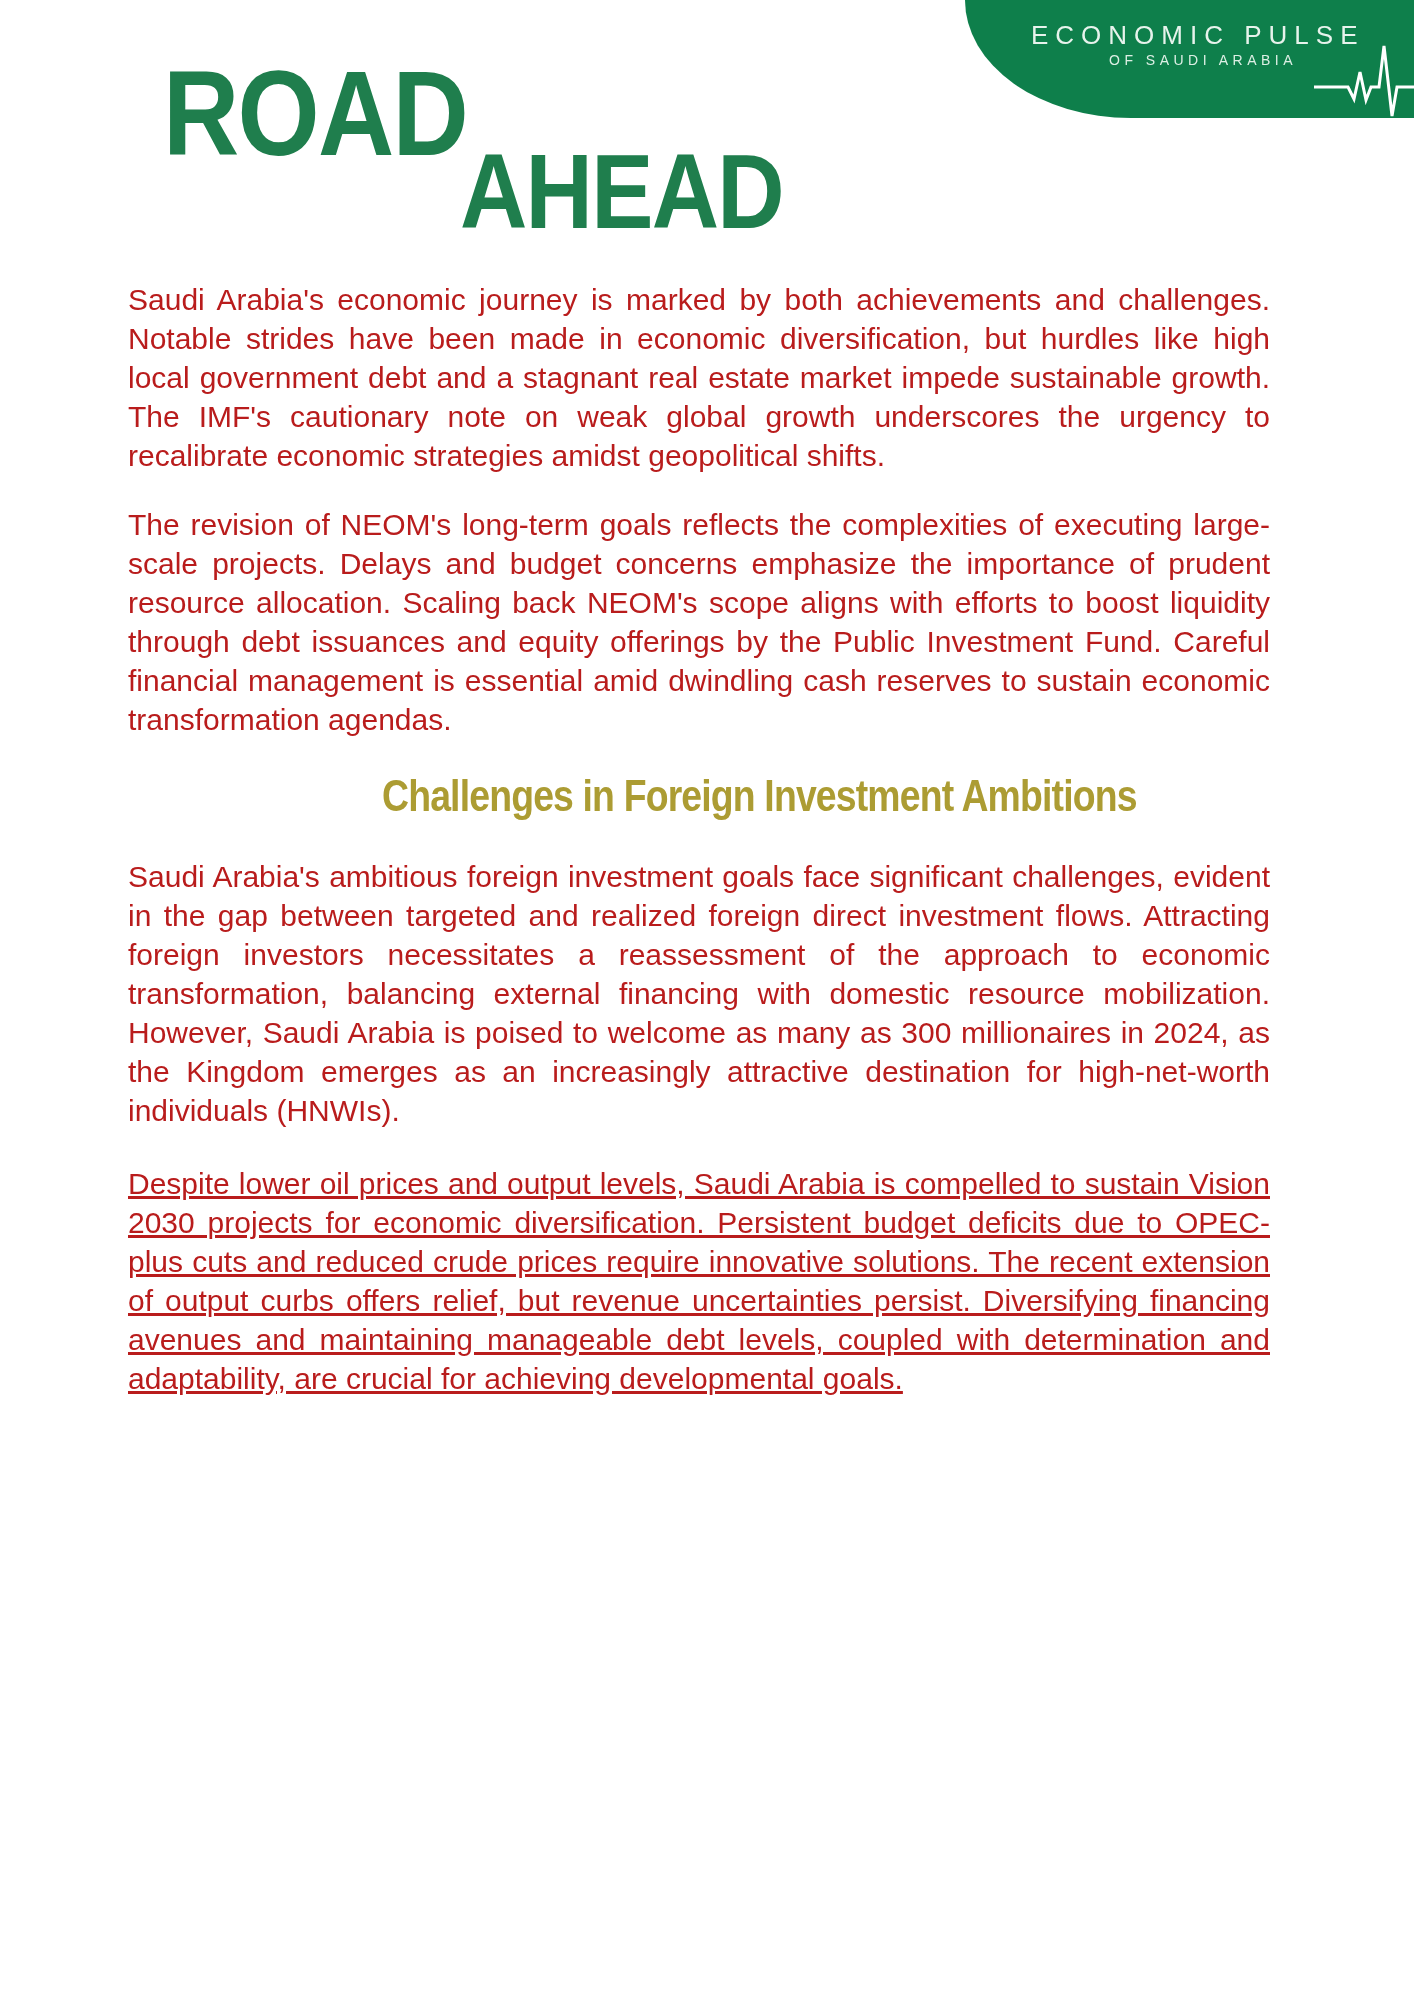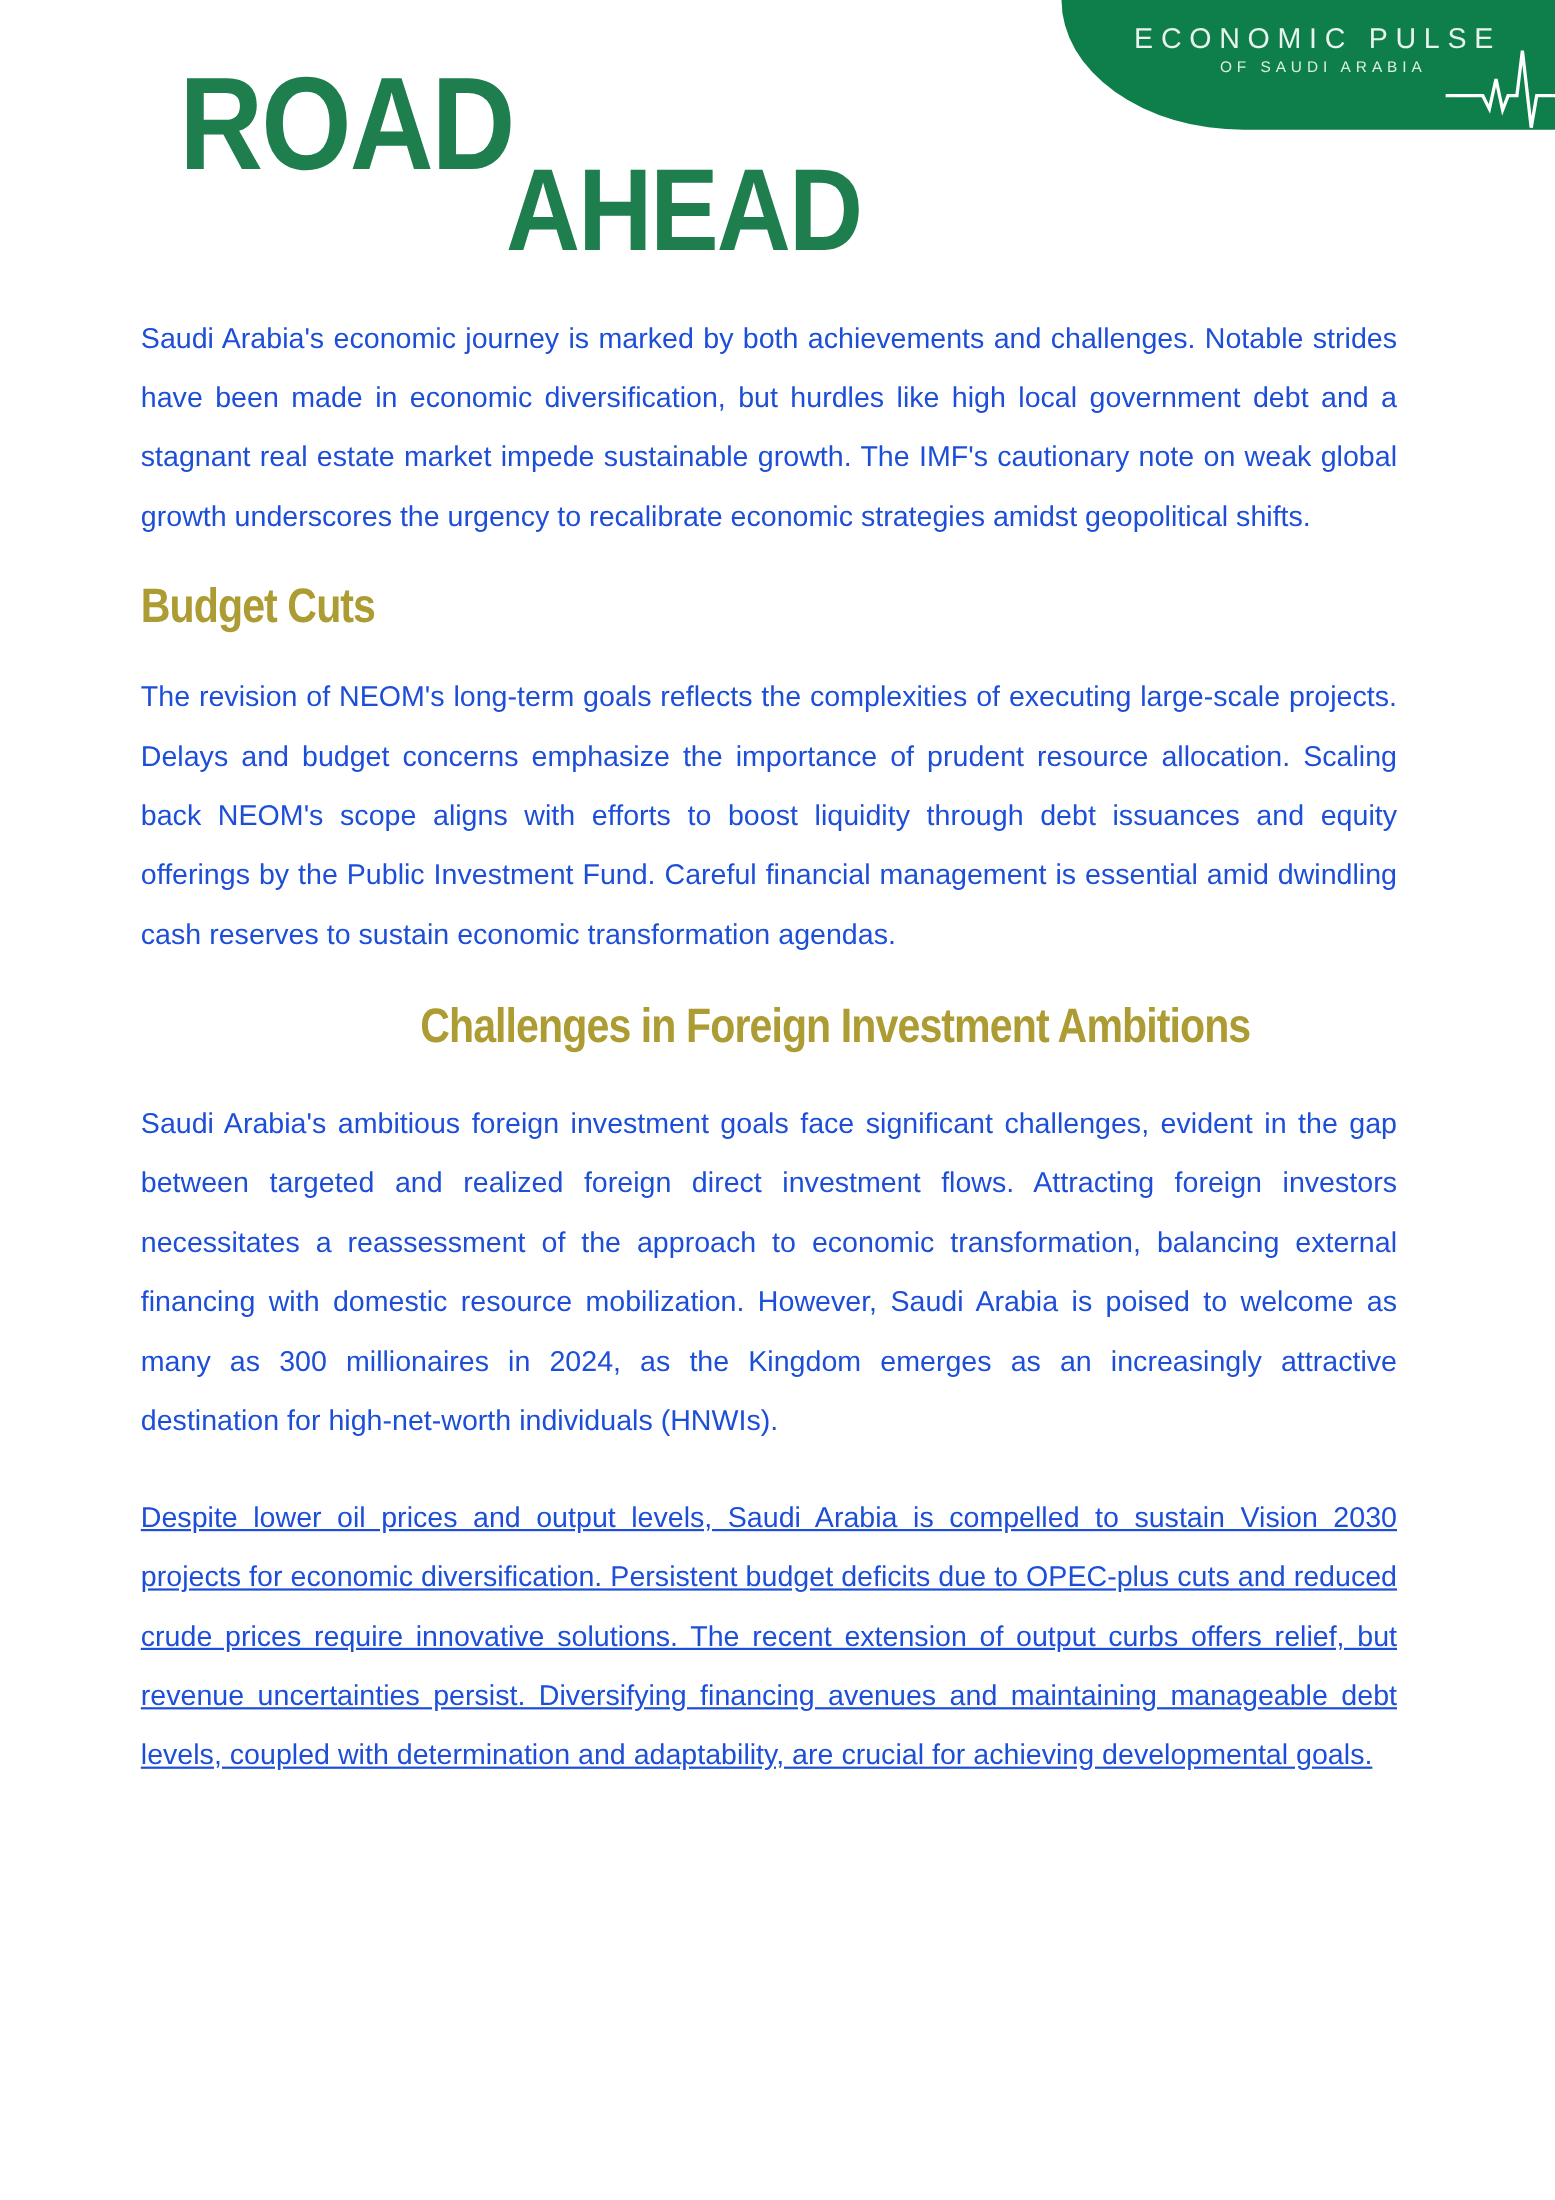--- a/index.html
+++ b/index.html
@@ -41,23 +41,23 @@
   }
   .title-word.w1{left:163px;top:53px;font-size:120px;}
   .title-word.w2{left:460px;top:138px;font-size:106px;}
 
   
   .content{
     position:absolute;left:128px;top:0;width:1142px;
   }
   .content p{
     margin:0;
-    font-size:26px;line-height:54px;
+    font-size:30px;line-height:39px;
     text-align:justify;
-    color:#1d4ed8;
+    color:#b91c1c;
   }
   .content p.intro{margin-top:280px;}
   .content h2{
     margin:0;
     font-size:44px;line-height:50px;font-weight:700;
     color:#ac9c33;letter-spacing:-1px;white-space:nowrap;
   }
   .content h2 span{
     display:inline-block;
     transform:scaleX(0.85);transform-origin:left bottom;
@@ -95,21 +95,20 @@
       <polyline points="0,45 34,45 40,57 46,30 52,58 57,45 65,45 70,4 78,74 83,45 100,45" fill="none" stroke="#ffffff" stroke-width="3" stroke-linejoin="miter" stroke-linecap="butt"></polyline>
     </svg>
   </div>
 
   <div class="title-word w1">ROAD</div>
   <div class="title-word w2">AHEAD</div>
 
   <div class="content">
     <p class="intro">Saudi Arabia's economic journey is marked by both achievements and challenges. Notable strides have been made in economic diversification, but hurdles like high local government debt and a stagnant real estate market impede sustainable growth. The IMF's cautionary note on weak global growth underscores the urgency to recalibrate economic strategies amidst geopolitical shifts.</p>
 
-    <h2 class="h2-1"><span>Budget Cuts</span></h2>
     <p class="p-1">The revision of NEOM's long-term goals reflects the complexities of executing large-scale projects. Delays and budget concerns emphasize the importance of prudent resource allocation. Scaling back NEOM's scope aligns with efforts to boost liquidity through debt issuances and equity offerings by the Public Investment Fund. Careful financial management is essential amid dwindling cash reserves to sustain economic transformation agendas.</p>
 
     <h2 class="h2-2"><span>Challenges in Foreign Investment Ambitions</span></h2>
     <p class="p-2">Saudi Arabia's ambitious foreign investment goals face significant challenges, evident in the gap between targeted and realized foreign direct investment flows. Attracting foreign investors necessitates a reassessment of the approach to economic transformation, balancing external financing with domestic resource mobilization. However, Saudi Arabia is poised to welcome as many as 300 millionaires in 2024, as the Kingdom emerges as an increasingly attractive destination for high-net-worth individuals (HNWIs).</p>
 
     <p class="p-3">Despite lower oil prices and output levels, Saudi Arabia is compelled to sustain Vision 2030 projects for economic diversification. Persistent budget deficits due to OPEC-plus cuts and reduced crude prices require innovative solutions. The recent extension of output curbs offers relief, but revenue uncertainties persist. Diversifying financing avenues and maintaining manageable debt levels, coupled with determination and adaptability, are crucial for achieving developmental goals.</p>
   </div>
 
   <div class="footer-period">H1 2019</div>
   <div class="footer-rule"></div>

